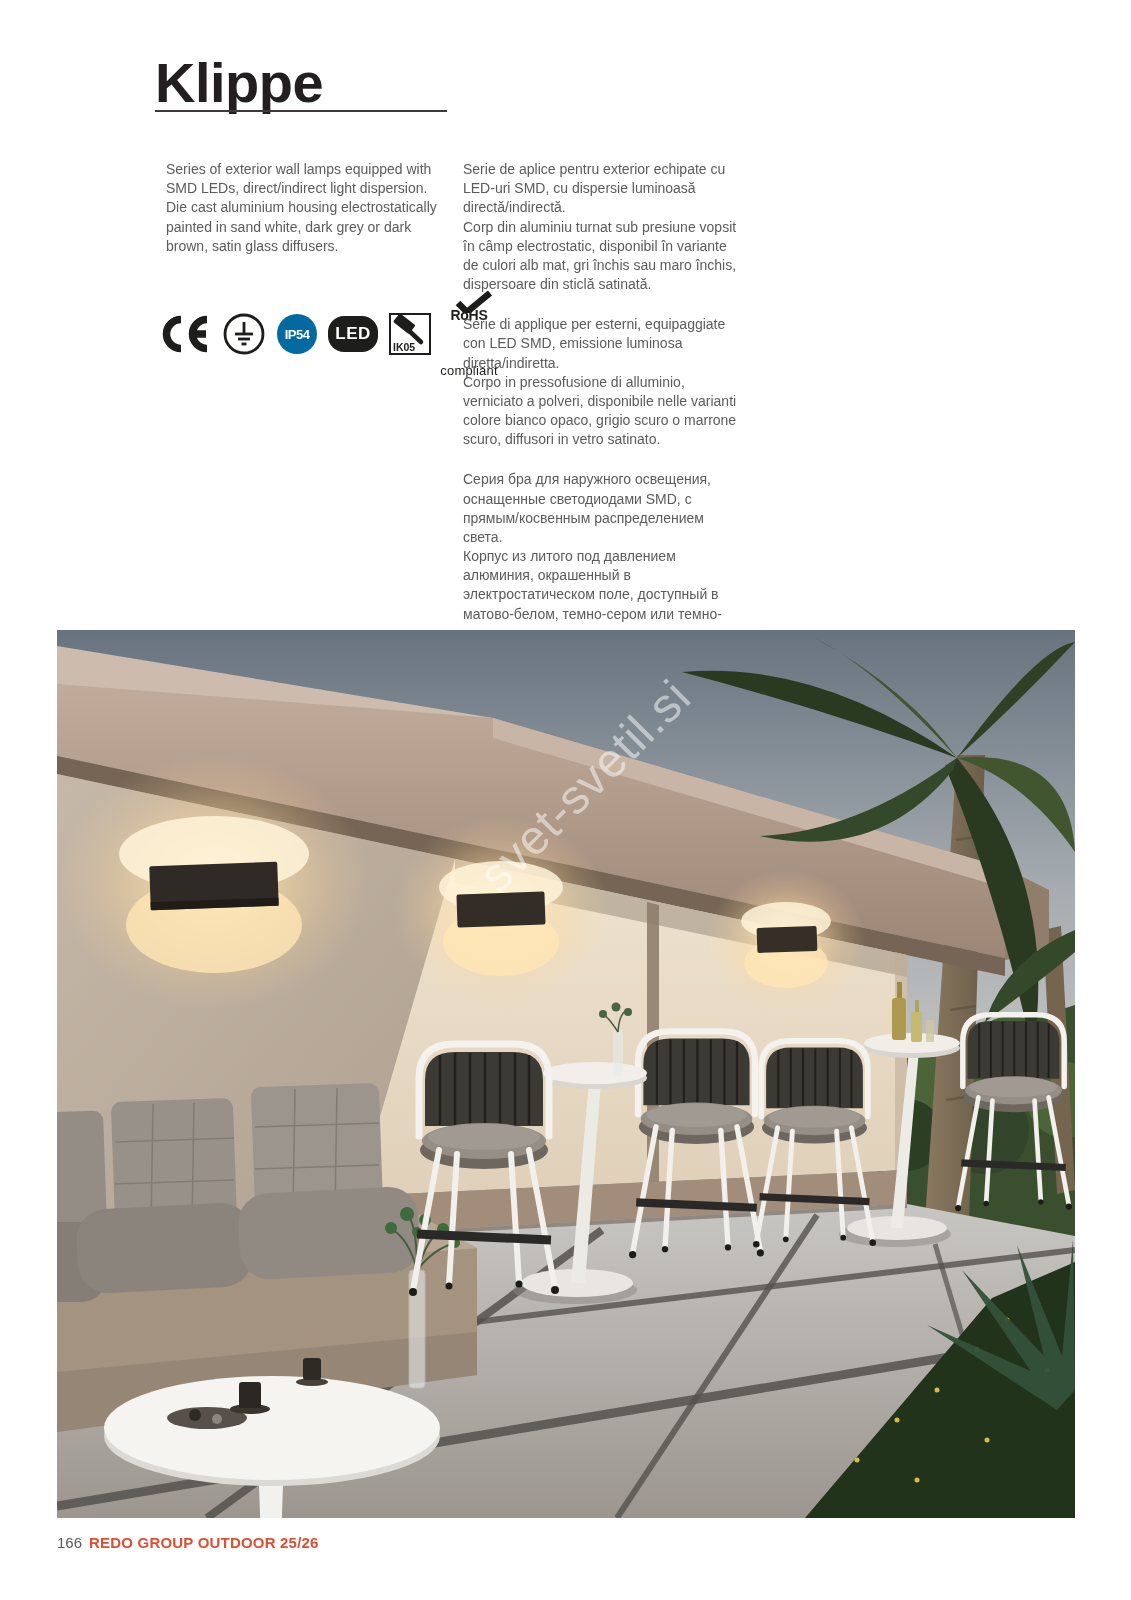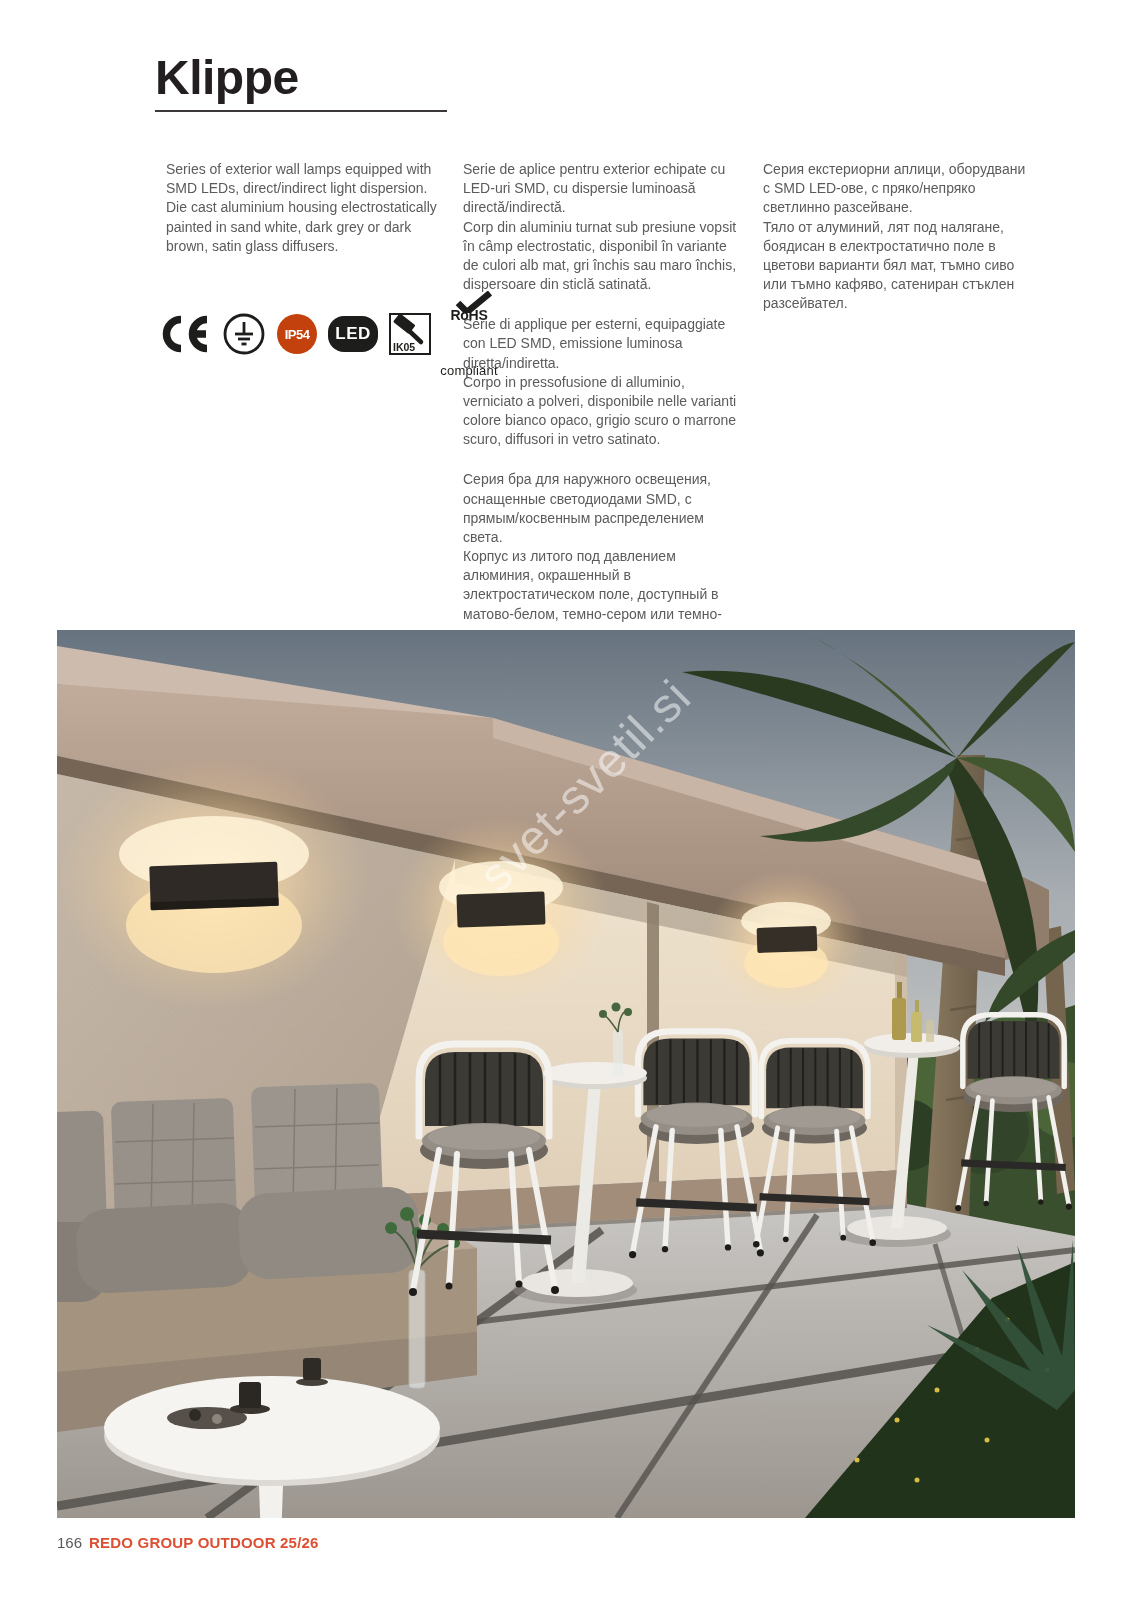--- a/index.html
+++ b/index.html
@@ -1,28 +1,28 @@
 <!DOCTYPE html>
 <html><head>
 <meta charset="utf-8">
 <style>
   html,body{margin:0;padding:0;background:#e9e9e9;}
   .page{position:relative;width:1131px;height:1600px;background:#ffffff;
         font-family:"Liberation Sans",sans-serif;overflow:hidden;margin:0 auto;}
-  .title{position:absolute;left:155px;top:50px;margin:0;font-size:48px;font-weight:800;
+  .title{position:absolute;left:155px;top:50px;margin:0;font-size:56px;font-weight:800;
          color:#231f20;letter-spacing:-0.5px;}
   .title-rule{position:absolute;left:155px;top:110px;width:292px;height:2px;background:#3c3938;}
   .col{position:absolute;top:160px;font-size:14px;line-height:1.37;color:#5b5b5d;}
   .col p{margin:0 0 21px 8px;white-space:pre-line;}
   .c1{left:158px;width:286px;}
   .c2{left:455px;width:286px;}
   .c3{left:755px;width:276px;}
   .cert-row{position:absolute;left:155px;top:310px;display:flex;align-items:center;gap:11px;height:48px;}
   .cert{display:flex;flex-direction:column;align-items:center;justify-content:center;color:#1d1d1b;}
-  .ip54{width:40px;height:40px;border-radius:50%;background:#c2410c;color:#fff;display:flex;
+  .ip54{width:40px;height:40px;border-radius:50%;background:#0369a1;color:#fff;display:flex;
         align-items:center;justify-content:center;font-weight:bold;font-size:13px;letter-spacing:-0.5px;}
   .led{width:50px;height:36px;border-radius:16px;background:#1d1d1b;color:#fff;display:flex;
        align-items:center;justify-content:center;font-weight:bold;font-size:17px;letter-spacing:0.5px;}
   .ik05{position:relative;width:38px;height:38px;border:2.5px solid #1d1d1b;background:#fff;text-align:right;}
   .ik05 .lbl{position:absolute;left:2px;bottom:0;font-size:10.5px;font-weight:bold;color:#1d1d1b;background:rgba(255,255,255,.7);}
   .rohs{width:54px;line-height:1;}
   .rohs b{display:block;font-size:14px;margin-top:-5px;letter-spacing:-0.3px;}
   .rohs .sub{display:block;font-size:13px;letter-spacing:0.2px;margin-top:42px;}
   .photo{position:absolute;left:57px;top:630px;width:1018px;height:888px;overflow:hidden;background:#8c96a1;}
   .photo svg{display:block;width:1018px;height:888px;}
@@ -86,22 +86,20 @@
   <div class="col c2">
     <p>Serie de aplice pentru exterior echipate cu LED-uri SMD, cu dispersie luminoasă directă/indirectă.
 Corp din aluminiu turnat sub presiune vopsit în câmp electrostatic, disponibil în variante de culori alb mat, gri închis sau maro închis, dispersoare din sticlă satinată.</p>
     <p>Serie di applique per esterni, equipaggiate con LED SMD, emissione luminosa diretta/indiretta.
 Corpo in pressofusione di alluminio, verniciato a polveri, disponibile nelle varianti colore bianco opaco, grigio scuro o marrone scuro, diffusori in vetro satinato.</p>
     <p>Серия бра для наружного освещения, оснащенные светодиодами SMD, с прямым/косвенным распределением света.
 Корпус из литого под давлением алюминия, окрашенный в электростатическом поле, доступный в матово-белом, темно-сером или темно-коричневом цветовом варианте, с рассеивателями из сатинированного стекла.</p>
   </div>
 
   <div class="col c3">
-    <p>Серия екстериорни аплици, оборудвани с SMD LED-ове, с пряко/непряко светлинно разсейване.
-Тяло от алуминий, лят под налягане, боядисан в електростатично поле в цветови варианти бял мат, тъмно сиво или тъмно кафяво, сатениран стъклен разсейвател.</p>
   </div>
 
   <div class="photo">
     <svg viewBox="0 0 1018 888" preserveAspectRatio="none">
       <defs>
         <linearGradient id="skyGrad" x1="0" y1="0" x2="0" y2="1">
           <stop offset="0" stop-color="#67737f"></stop>
             <stop offset="0.5" stop-color="#a6acb1"></stop>
             <stop offset="1" stop-color="#cfcdc9"></stop>
         </linearGradient>

